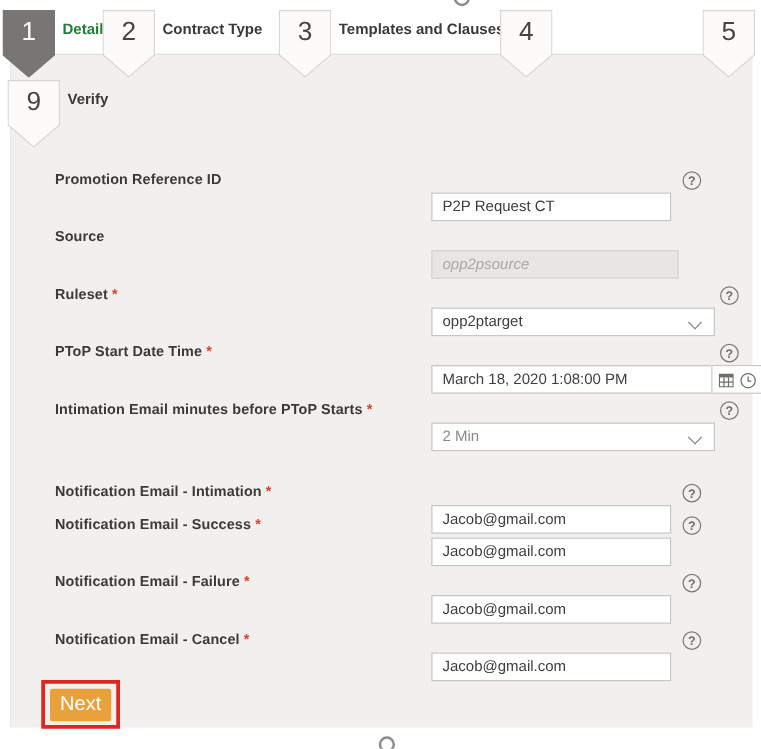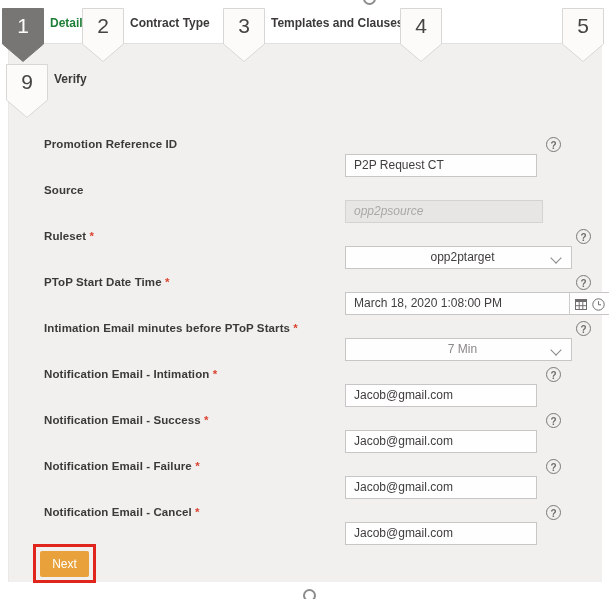--- a/index.html
+++ b/index.html
@@ -35,42 +35,42 @@
   .req{color:var(--required-red,#D9432F);font-weight:700;}
   .fbox{
     position:absolute;top:0;height:23px;background:#FEFEFE;
     border:1px solid #C7C6C4;box-sizing:border-box;
     font-size:12px;color:#3F3E3C;line-height:21px;padding-left:8px;
     white-space:nowrap;overflow:hidden;cursor:text;margin-top:20px;
   }
   .fbox.disabled{
     background:#E7E6E4;border-color:#D4D3D1;color:#A9A8A6;cursor:default;
   }
-  .fbox.select{cursor:pointer;text-align:center;}
+  .fbox.select{cursor:pointer;}
   .fbox.muted{color:#8A8987;}
   .chev{
     position:absolute;right:11px;top:7px;width:7px;height:7px;
     border-right:1.5px solid #8A8987;border-bottom:1.5px solid #8A8987;
     transform:rotate(45deg);pointer-events:none;
   }
   .dticons{
     position:absolute;right:0;top:0;bottom:0;width:42px;
     border-left:1px solid #CDCCCA;background:#FEFEFE;
   }
   .helpicon{
     position:absolute;top:3px;width:15px;height:15px;border:1px solid #7B7A78;
     border-radius:50%;color:#6F6E6C;font-size:10px;font-weight:700;
     text-align:center;line-height:15px;box-sizing:border-box;cursor:pointer;
     background:transparent;
   }
   
   .next-btn{
     position:absolute;left:40px;top:551px;width:49px;height:26px;z-index:3;
     background:var(--next-orange,#E9A23B);color:#FFFFFF;border:none;border-radius:2px;
-    font-family:"Liberation Sans",sans-serif;font-size:12px;cursor:pointer;
+    font-family:"Liberation Sans",sans-serif;font-size:16px;cursor:pointer;
   }
   .annotation{
     position:absolute;left:33px;top:544px;width:63px;height:39px;z-index:4;
     border:3px solid var(--annotation-red,#E0251C);box-sizing:border-box;
     pointer-events:none;
   }
   
   .handle{
     position:absolute;width:13px;height:13px;border:2px solid #8C8C8C;
     border-radius:50%;box-sizing:border-box;background:transparent;z-index:5;
@@ -152,24 +152,24 @@
             </svg>
             <svg width="13" height="13" style="position: absolute; left: 22px; top: 4.5px; cursor: pointer;">
               <circle cx="6.5" cy="6.5" r="5.7" fill="none" stroke="#6F6E6C"></circle>
               <polyline points="6.5,3.2 6.5,6.8 9,6.8" fill="none" stroke="#6F6E6C"></polyline>
             </svg>
           </span></div>
         <span class="helpicon" style="left: 576px;">?</span>
       </div>
       <div class="row" style="top: 318px;">
         <div class="flabel"><span>Intimation Email minutes before PToP Starts</span><span class="req"> *</span></div>
-        <div class="fbox select muted" style="left: 345px; width: 227px;"><span>7 Min</span><span class="chev"></span></div>
+        <div class="fbox select muted" style="left: 345px; width: 227px;"><span>2 Min</span><span class="chev"></span></div>
         <span class="helpicon" style="left: 576px;">?</span>
       </div>
-      <div class="row" style="top: 364px;">
+      <div class="row" style="top: 384px;">
         <div class="flabel"><span>Notification Email - Intimation</span><span class="req"> *</span></div>
         <div class="fbox" style="left: 345px; width: 192px;"><span>Jacob@gmail.com</span></div>
         <span class="helpicon" style="left: 546px;">?</span>
       </div>
       <div class="row" style="top: 410px;">
         <div class="flabel"><span>Notification Email - Success</span><span class="req"> *</span></div>
         <div class="fbox" style="left: 345px; width: 192px;"><span>Jacob@gmail.com</span></div>
         <span class="helpicon" style="left: 546px;">?</span>
       </div>
       <div class="row" style="top: 456px;">

